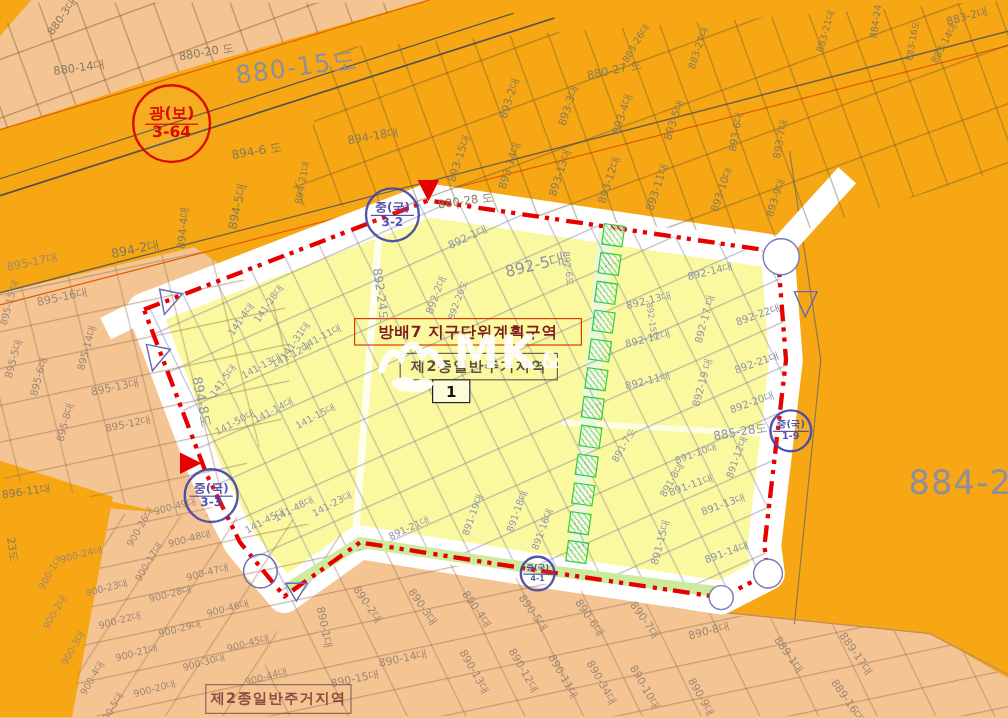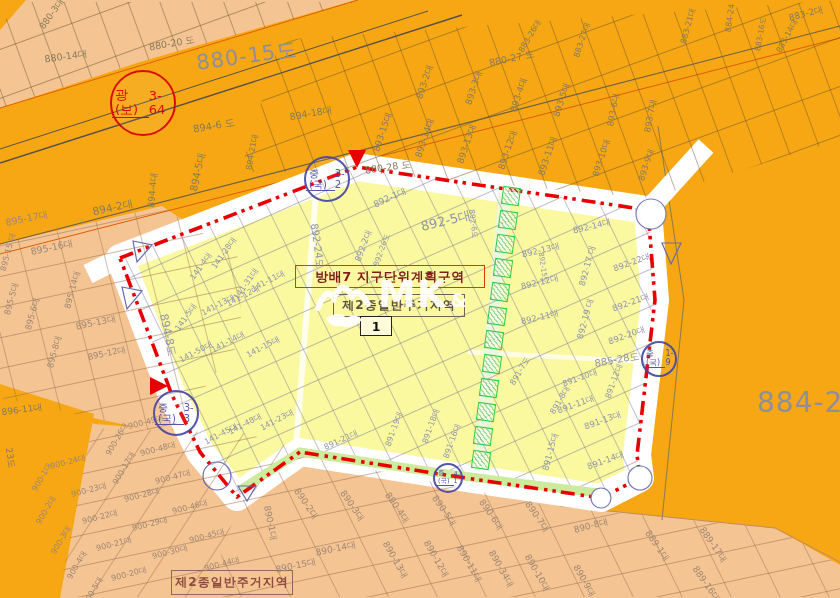--- a/index.html
+++ b/index.html
@@ -4,22 +4,22 @@
 <style>
   html,body{margin:0;padding:0;background:#e8e8e8;font-family:"DejaVu Sans","Liberation Sans",sans-serif;}
   #map{position:relative;width:840px;height:598px;overflow:hidden;background:#F6A713;}
   #base{position:absolute;left:0;top:0;z-index:1;}
   #labels{position:absolute;inset:0;z-index:3;}
   .plab{position:absolute;white-space:nowrap;font-weight:500;pointer-events:none;}
   .or{color:#867a5c;} .ye{color:#8f93ab;} .sa{color:#9d8774;}
   .gsq{position:absolute;z-index:2;border:1.8px solid #2ECC44;
        background:repeating-linear-gradient(45deg,rgba(70,190,90,.45) 0 1.3px,rgba(245,252,230,.75) 1.3px 3.6px);
        transform:translate(-50%,-50%) rotate(8deg);}
-  .stamp{position:absolute;border-radius:50%;display:flex;flex-direction:row;align-items:center;
-         justify-content:center;font-weight:normal;line-height:1.1;background:rgba(255,255,255,.07);opacity:.92;}
+  .stamp{position:absolute;border-radius:50%;display:flex;flex-direction:column;align-items:center;
+         justify-content:center;font-weight:bold;line-height:1.1;background:rgba(255,255,255,.07);opacity:.92;}
   .stamp .st{border-bottom:1.5px solid currentColor;padding:0 3px;}
   .rbox{position:absolute;display:flex;align-items:center;justify-content:center;font-weight:bold;white-space:nowrap;}
   .box3{left:606px;top:102px;width:138px;height:24px;color:#4e4337;border:1.5px solid #5a5147;font-size:13px;letter-spacing:1.5px;}
   .box2b{left:171px;top:570px;width:120px;height:23px;color:#8c4a40;border:1.5px solid #8c6a5c;font-size:12px;letter-spacing:1px;}
   .box2c{left:333px;top:294px;width:130px;height:21px;color:#5c5044;border:1.5px solid #6e635a;font-size:12px;letter-spacing:1px;}
   .titlebox{left:295px;top:265px;width:188px;height:21px;color:#7f1d1d;border:1.6px solid #e03a00;font-size:13px;letter-spacing:.5px;}
   .unitbox{left:360px;top:316px;width:30px;height:18px;border:1.6px solid #222;background:#fdfbda;color:#111;font-size:12.5px;}
   #ptable{position:absolute;left:291px;top:340px;width:174px;z-index:3;border:1.6px solid #3a3a3a;background:#FBF99F;
           display:grid;grid-template-columns:84px 1fr;font-size:10.5px;font-weight:bold;color:#1c1c1c;text-align:center;}
   #ptable .cell{white-space:pre-line;line-height:1.3;padding:3px 1px;border-bottom:1.2px solid #3a3a3a;display:flex;align-items:center;justify-content:center;}

